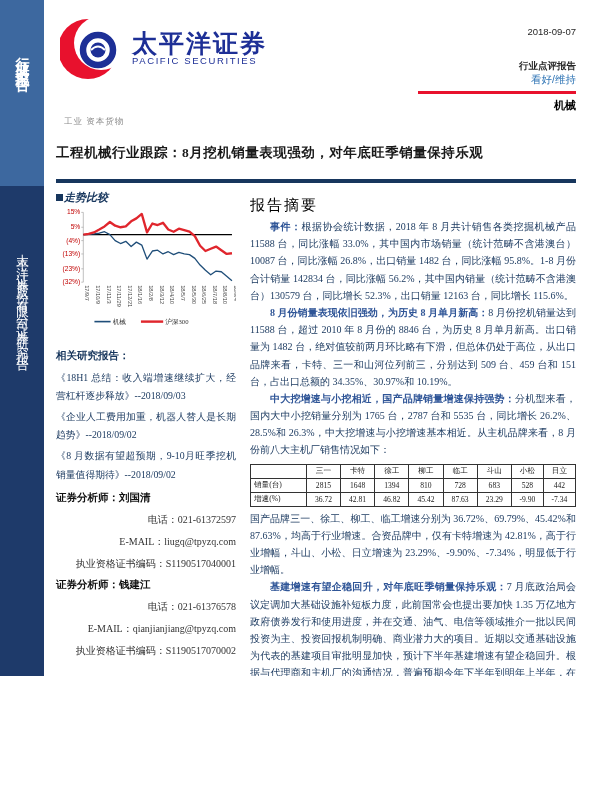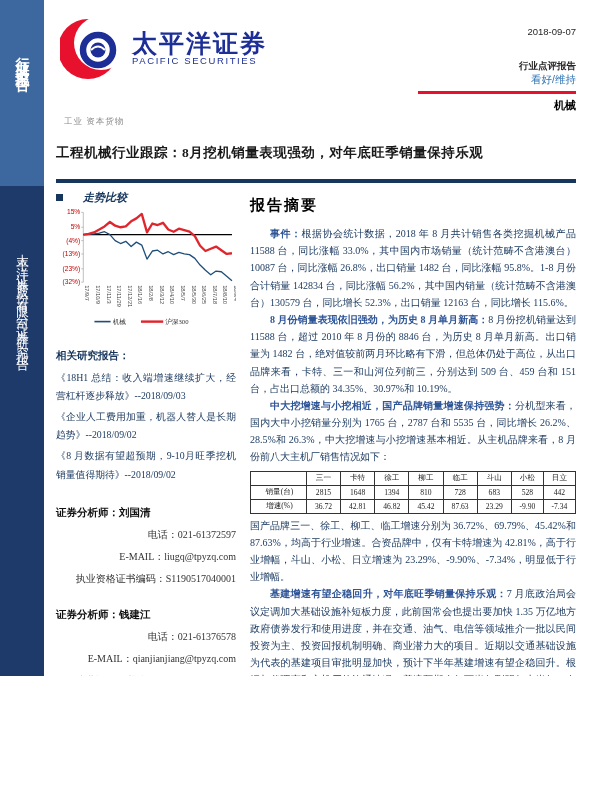--- a/index.html
+++ b/index.html
@@ -23,41 +23,41 @@
   .hm-type{font-size:9.5px;color:#262626;margin-top:23px;font-weight:bold;}
   .hm-rating{font-size:10.5px;color:#2e74b5;}
   .hm-redline{height:2.5px;width:158px;background:#e8112d;margin:4px 0 4px auto;}
   .hm-industry{font-size:11px;color:#000;font-weight:bold;}
   .category{position:absolute;left:64px;top:116px;font-size:8.5px;color:#8c8c8c;letter-spacing:1px;}
   .report-title{position:absolute;left:56px;top:144px;width:522px;font-size:13.5px;font-weight:bold;color:#1a1a1a;letter-spacing:0.5px;}
   .title-rule{position:absolute;left:56px;top:179px;width:520px;height:4px;background:#17365d;}
 
   
   .left-col{position:absolute;left:56px;top:190px;width:180px;}
-  .chart-header{display:flex;align-items:center;gap:20px;}
+  .chart-header{display:flex;align-items:center;gap:1px;}
   .bullet{width:7px;height:7px;background:#17365d;}
   .chart-title{font-size:11px;font-weight:bold;font-style:italic;color:#17365d;}
   .ylab{font-size:6.6px;fill:#c00000;font-family:"Liberation Sans",sans-serif;}
   .xlab{font-size:5.6px;fill:#404040;font-family:"Liberation Sans",sans-serif;}
   .leg{font-size:6.6px;fill:#333;font-family:"Liberation Serif",serif;}
   .related-title{font-size:10.5px;font-weight:bold;color:#17365d;margin:16px 0 6px;}
   .related-item{font-size:9.8px;color:#17365d;line-height:1.85;text-align:justify;margin-bottom:3px;}
-  .analyst-name{font-size:10.5px;font-weight:bold;color:#111;margin-top:22px;}
+  .analyst-name{font-size:10.5px;font-weight:bold;color:#111;margin-top:7px;}
   .analyst-row{font-size:10px;color:#333;margin-top:8px;text-align:right;}
 
   
   .right-col{position:absolute;left:250px;top:196px;width:326px;}
-  .summary-title{font-size:15px;font-weight:bold;color:#000;letter-spacing:2px;margin-bottom:10px;}
+  .summary-title{font-size:15px;font-weight:normal;color:#000;letter-spacing:2px;margin-bottom:3px;}
   .para{font-size:10px;color:#17365d;line-height:1.72;text-align:justify;text-indent:2em;margin:0;}
   .para .lead{font-weight:bold;color:#2f5597;}
   .para.flush{text-indent:0;}
   table.sales{border-collapse:collapse;margin:5px 0 3px;width:100%;font-family:"Liberation Serif",serif;}
   table.sales td,table.sales th{border:0.9px solid #333;padding:1.5px 1px;font-size:7.6px;
       font-weight:normal;text-align:center;color:#1a1a1a;white-space:nowrap;}
-  table.sales td:first-child{text-align:center;padding-left:3px;}
+  table.sales td:first-child{text-align:left;padding-left:3px;}
 
   
   .footer-rule{position:absolute;left:44px;top:747px;width:568px;height:3px;background:#a3914f;}
   .disclaimer{position:absolute;left:64px;top:760px;font-size:9.5px;color:#4d4d4d;letter-spacing:1px;}
   .motto{position:absolute;right:40px;top:758px;display:flex;gap:7px;}
   .motto span{background:#d9d9d9;padding:1px 12px;font-size:10px;font-weight:bold;color:#333;}
 </style>
 </head>
 <body>
 

